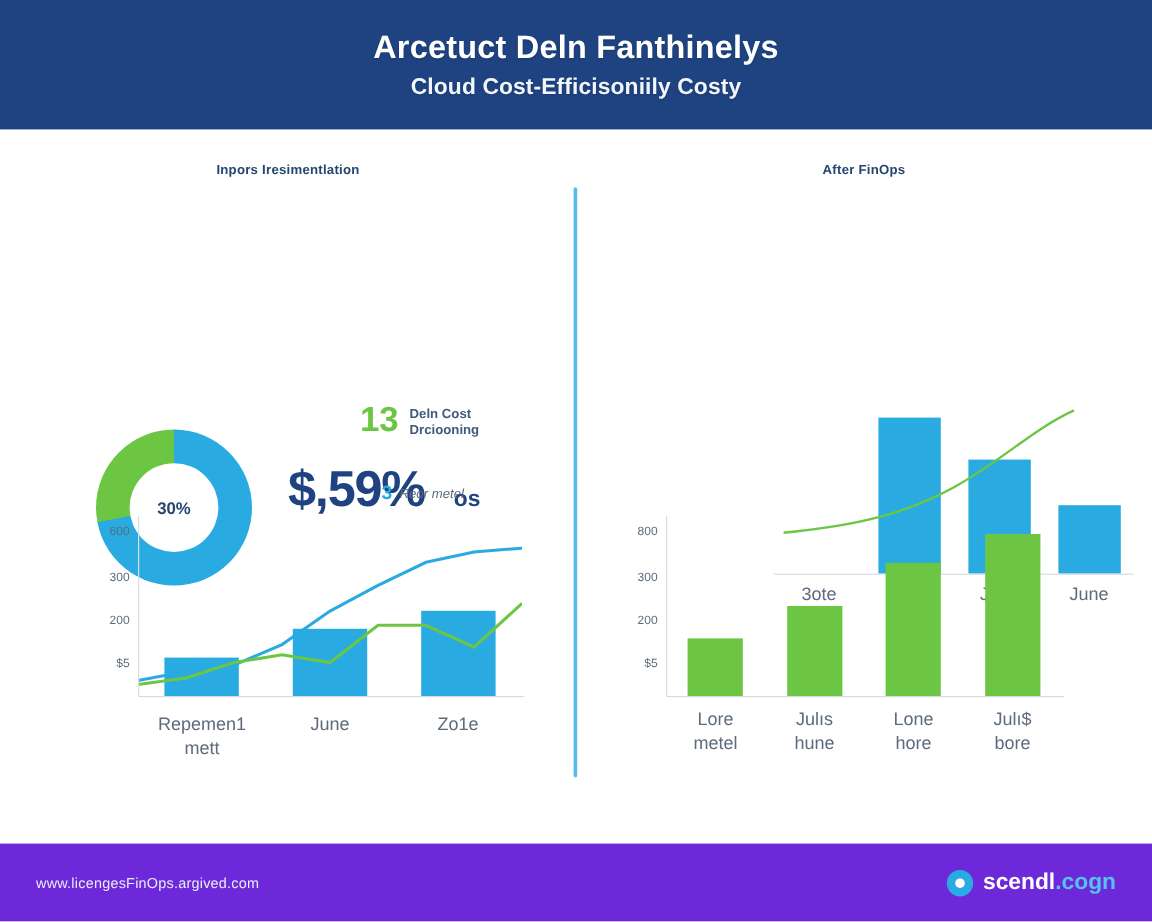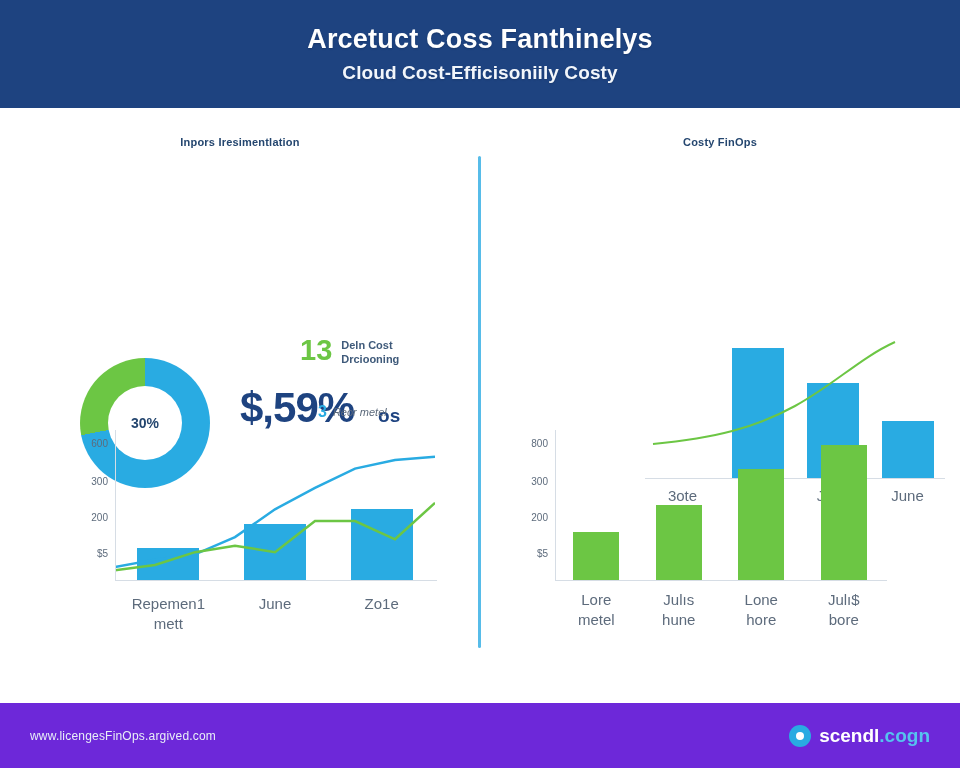--- a/index.html
+++ b/index.html
@@ -122,21 +122,21 @@
   }
   .brand .name{font-size:19px;font-weight:bold;color:#ffffff;}
   .brand .name .tld{color:#56c2ef;}
 </style>
 </head>
 <body>
 
 <div class="page">
 
   <div class="header">
-    <h1>Arcetuct Coss Fanthinelys</h1>
+    <h1>Arcetuct Deln Fanthinelys</h1>
     <h2>Cloud Cost-Efficisoniily Costy</h2>
   </div>
 
   <div class="body">
     <div class="divider"></div>
 
     <div class="col">
 
       <div class="panel-title">Inpors Iresimentlation</div>
 
@@ -179,21 +179,21 @@
         <div id="combo-xticks">
             <div class="xtick" style="left: 55px; width: 106.667px; top: 186px;">Repemen1 mett</div>
             <div class="xtick" style="left: 161.667px; width: 106.667px; top: 186px;">June</div>
             <div class="xtick" style="left: 268.333px; width: 106.667px; top: 186px;">Zo1e</div>
           </div>
       </div>
     </div>
 
     <div class="col">
 
-      <div class="panel-title">Costy FinOps</div>
+      <div class="panel-title">After FinOps</div>
 
       <div class="chart" id="after-bars" style="left:155px;top:210px;width:320px;height:180px;">
         <div class="plot" id="after-plot" style="left:10px;top:10px;width:300px;height:150px;">
             <div class="bar" style="left: 86.5px; width: 52px; height: 129.545px; background: rgb(41, 171, 226);"></div>
             <div class="bar" style="left: 161.5px; width: 52px; height: 95.4545px; background: rgb(41, 171, 226);"></div>
             <div class="bar" style="left: 236.5px; width: 52px; height: 57.2727px; background: rgb(41, 171, 226);"></div>
             <svg width="300" height="150" style="position: absolute; left: 0px; top: 0px;">
               <path d="M 8 116 C 70 110, 110 100, 150 78 C 190 56, 215 30, 250 14" fill="none" stroke="#6cc644" stroke-width="2"></path>
             </svg>
           </div>

